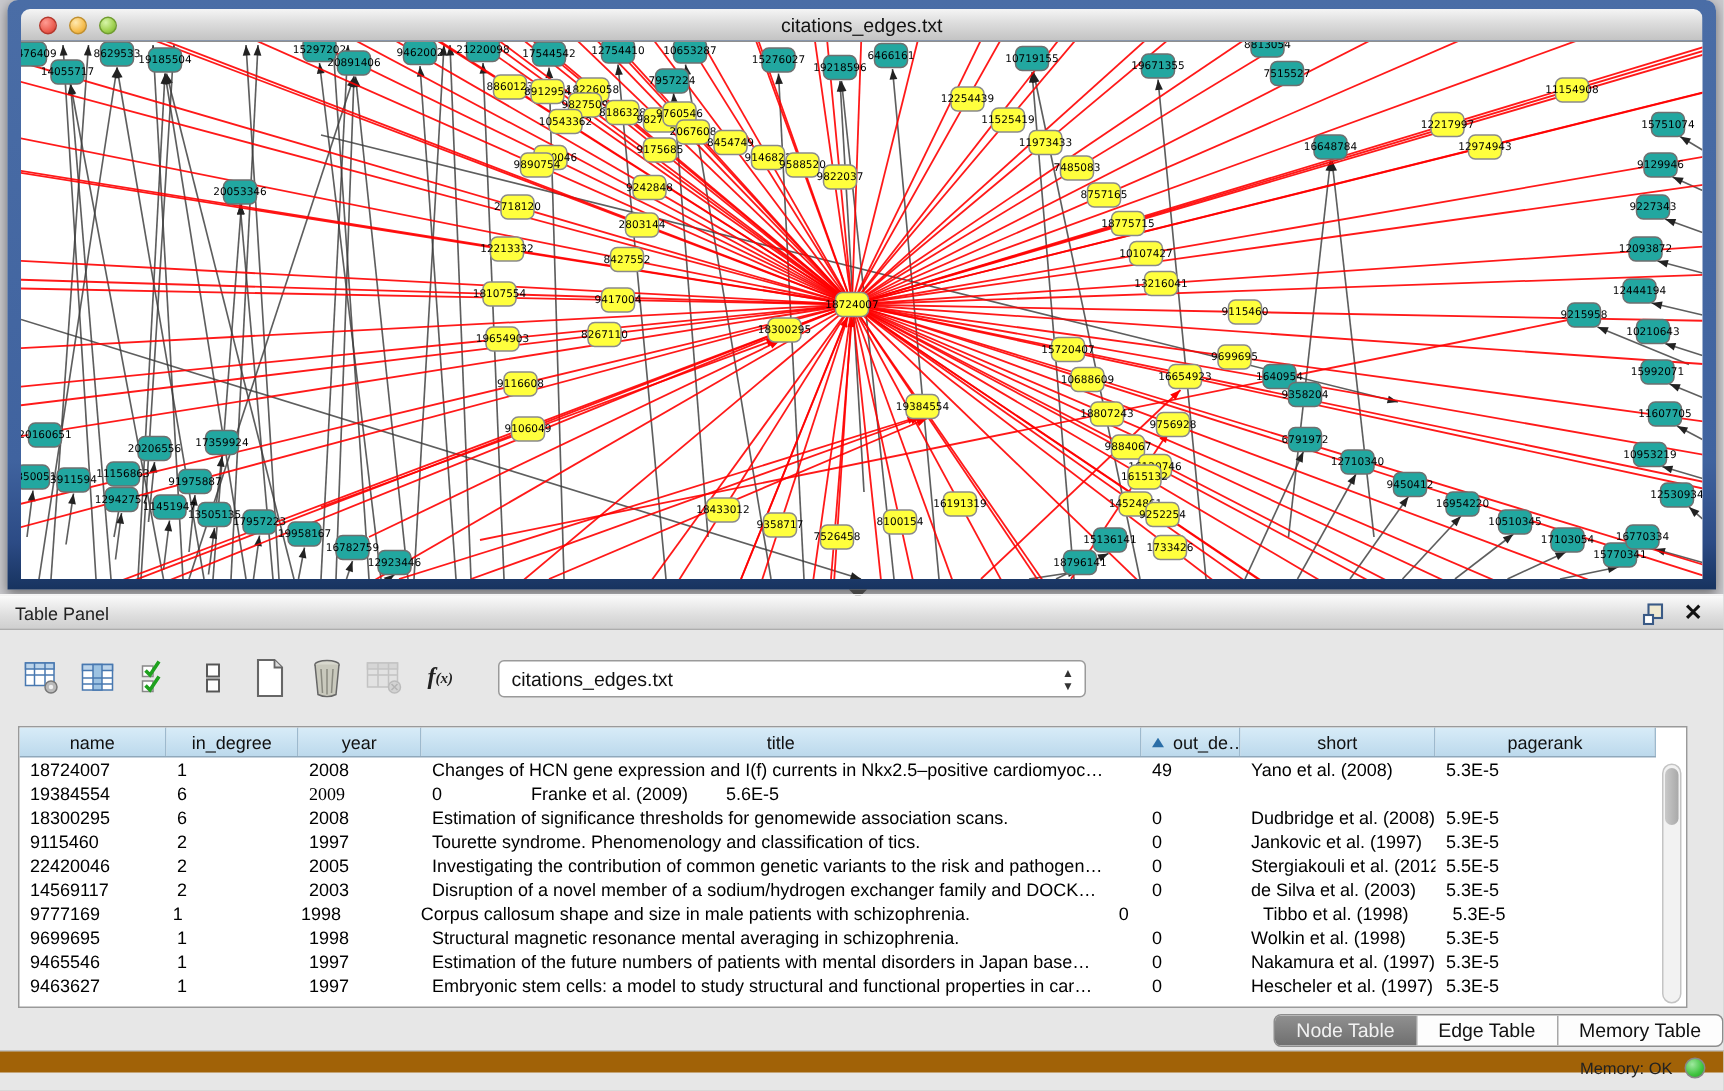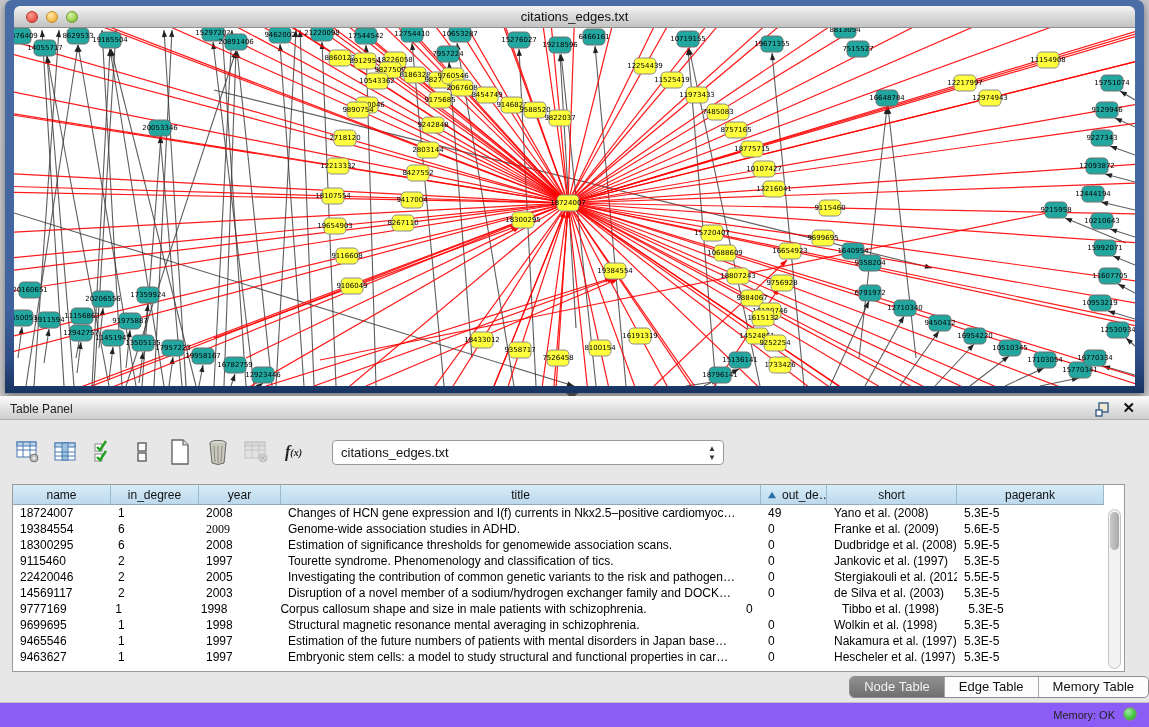--- a/index.html
+++ b/index.html
@@ -55,21 +55,21 @@
   .td { font-size:12px; color:#000; padding:1px 0 0 7px; overflow:hidden; white-space:nowrap; }
   #vscroll { position:absolute; right:3px; top:24px; width:13px; height:160px; background:#f2f2f2; border:1px solid #c4c4c4; border-radius:7px; }
   #vthumb { position:absolute; left:1px; top:2px; width:9px; height:38px; background:linear-gradient(90deg,#c9c9c9,#a9a9a9); border-radius:5px; cursor:pointer; }
 
   #tabs { position:absolute; left:0; right:0; top:280px; display:flex; justify-content:flex-end; }
   .seg { height:22px; display:flex; border:1px solid #8d8d8d; border-radius:5px; overflow:hidden; background:#fdfdfd; }
   .seg-btn { padding:2px 14px 0 14px; font-size:13px; color:#111; border-right:1px solid #a8a8a8; cursor:pointer; }
   .seg-btn:last-child { border-right:none; }
   .seg-btn.active { background:linear-gradient(180deg,#909090,#6f6f6f); color:#f2f2f2; }
 
-  #status-bar { position:absolute; left:0; bottom:0; width:100%; height:25px; border-top:1px solid #c2c2c2; background:#8b5cf6; }
+  #status-bar { position:absolute; left:0; bottom:12px; width:100%; height:15px; border-top:1px solid #c2c2c2; background:#a16207; }
   #memory-label { position:absolute; right:34px; top:6px; font-size:11px; color:#222; }
   #memory-dot { position:absolute; right:12px; top:4px; width:14px; height:14px; border-radius:50%;
     background:radial-gradient(circle at 35% 30%,#9fe89f,#3fc43f 60%,#2a9a2a); border:1px solid #888; }
 </style>
 </head>
 <body>
 
 <div id="desktop">
   <div id="net-window">
     <div id="net-titlebar">
@@ -753,21 +753,20 @@
           <div class="td" style="width: 82px;">2008</div>
           <div class="td" style="width: 480px;">Changes of HCN gene expression and I(f) currents in Nkx2.5–positive cardiomyoc…</div>
           <div class="td" style="width: 66px;">49</div>
           <div class="td" style="width: 130px;">Yano et al. (2008)</div>
           <div class="td" style="width: 147px;">5.3E-5</div>
         </div>
         <div class="tr">
           <div class="td" style="width: 98px;">19384554</div>
           <div class="td" style="width: 88px;">6</div>
           <div class="td" style="width: 82px; font-family: Liberation Serif, serif;">2009</div>
-          <div class="td" style="width: 480px;">Genome-wide association studies in ADHD.</div>
           <div class="td" style="width: 66px;">0</div>
           <div class="td" style="width: 130px;">Franke et al. (2009)</div>
           <div class="td" style="width: 147px;">5.6E-5</div>
         </div>
         <div class="tr">
           <div class="td" style="width: 98px;">18300295</div>
           <div class="td" style="width: 88px;">6</div>
           <div class="td" style="width: 82px;">2008</div>
           <div class="td" style="width: 480px;">Estimation of significance thresholds for genomewide association scans.</div>
           <div class="td" style="width: 66px;">0</div>

